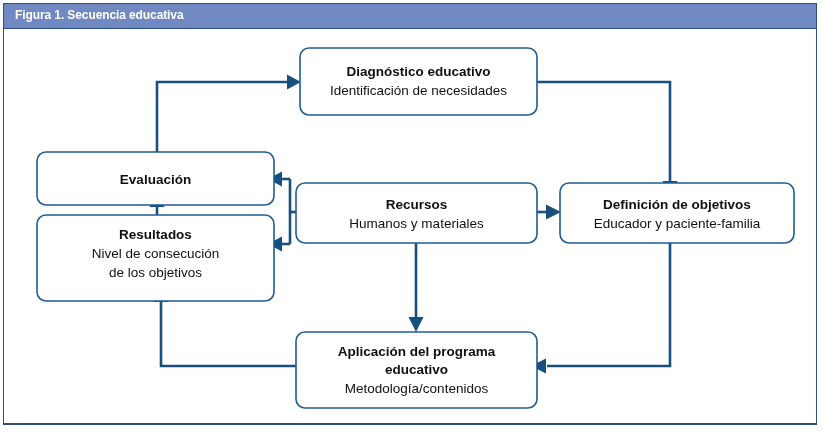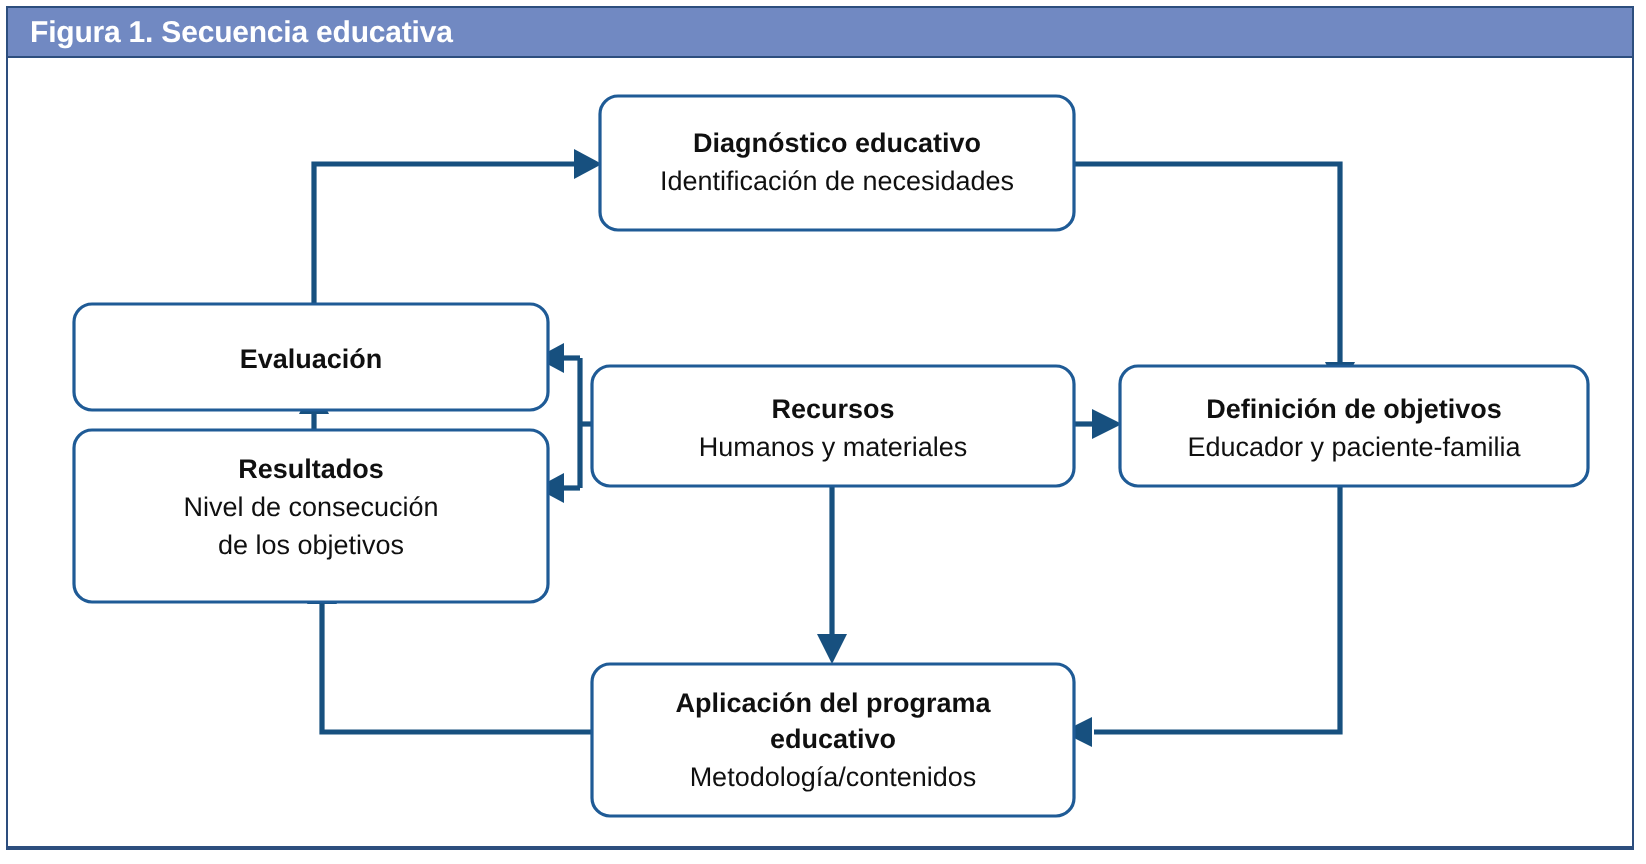--- a/index.html
+++ b/index.html
@@ -31,21 +31,21 @@
     height: 25px;
     box-sizing: border-box;
     background: #7189c2;
     border-bottom: 1px solid #2d4e7e;
   }
   #figure-title {
     position: absolute;
     left: 11px;
     top: 4px;
     color: #ffffff;
-    font-size: 15px;
+    font-size: 12px;
     font-weight: bold;
     letter-spacing: -0.1px;
     white-space: nowrap;
   }
   #figure-bottom-rule {
     position: absolute;
     left: 0;
     bottom: -1px;
     width: 100%;
     height: 2px;

